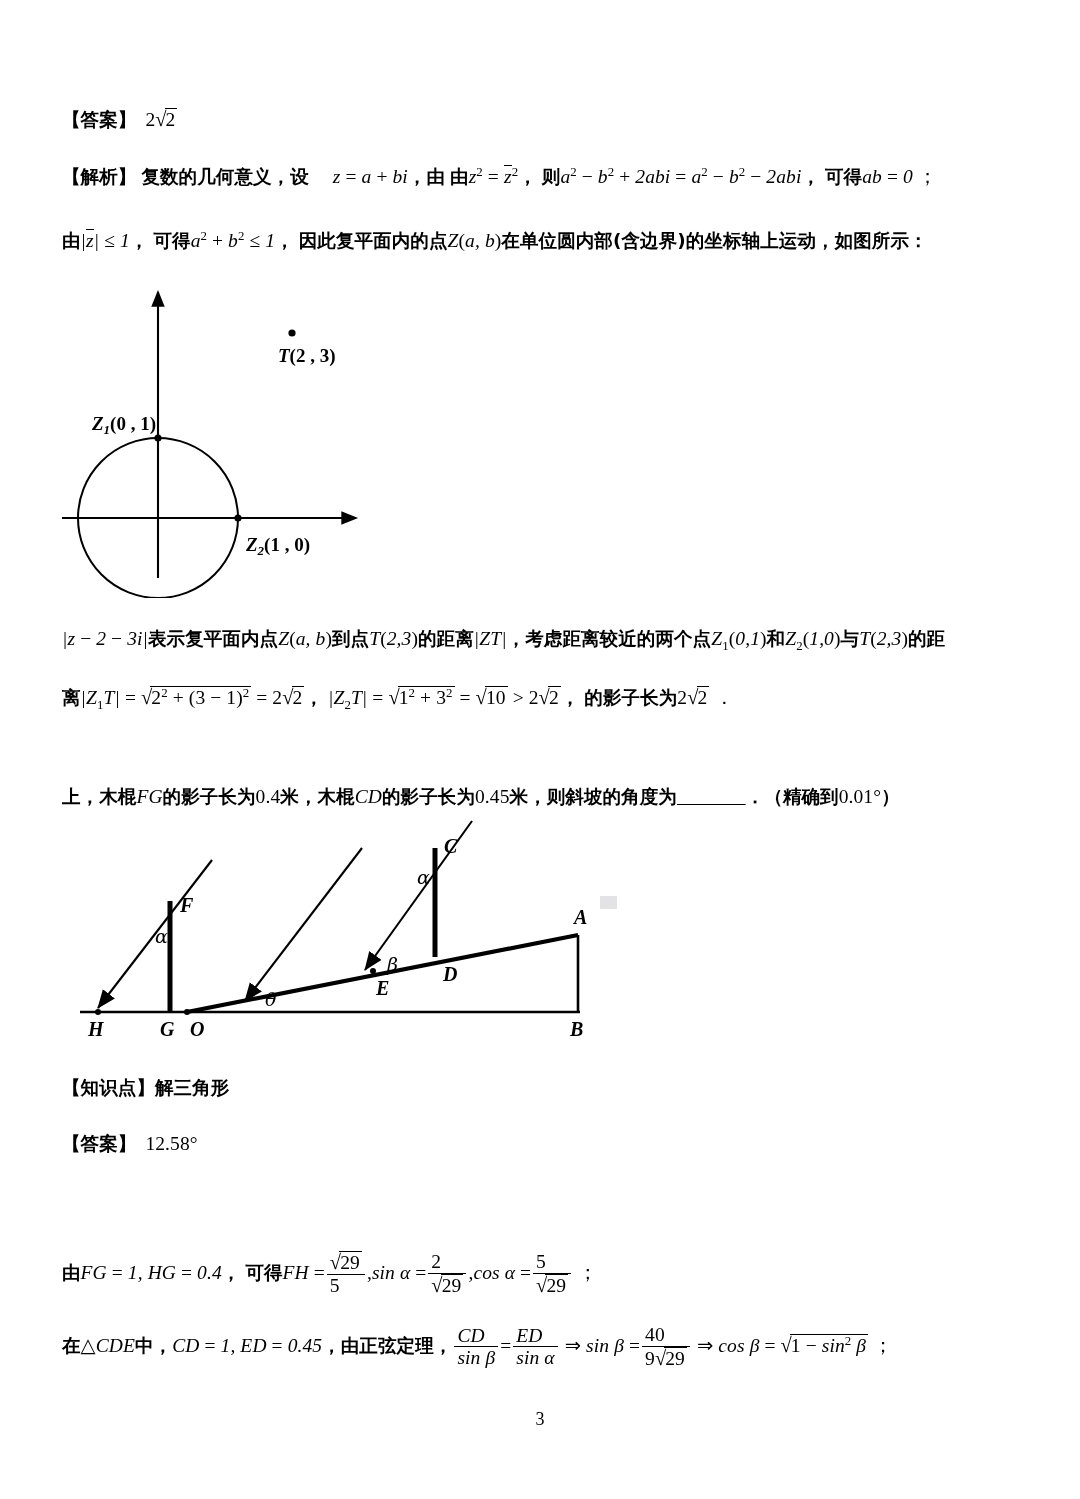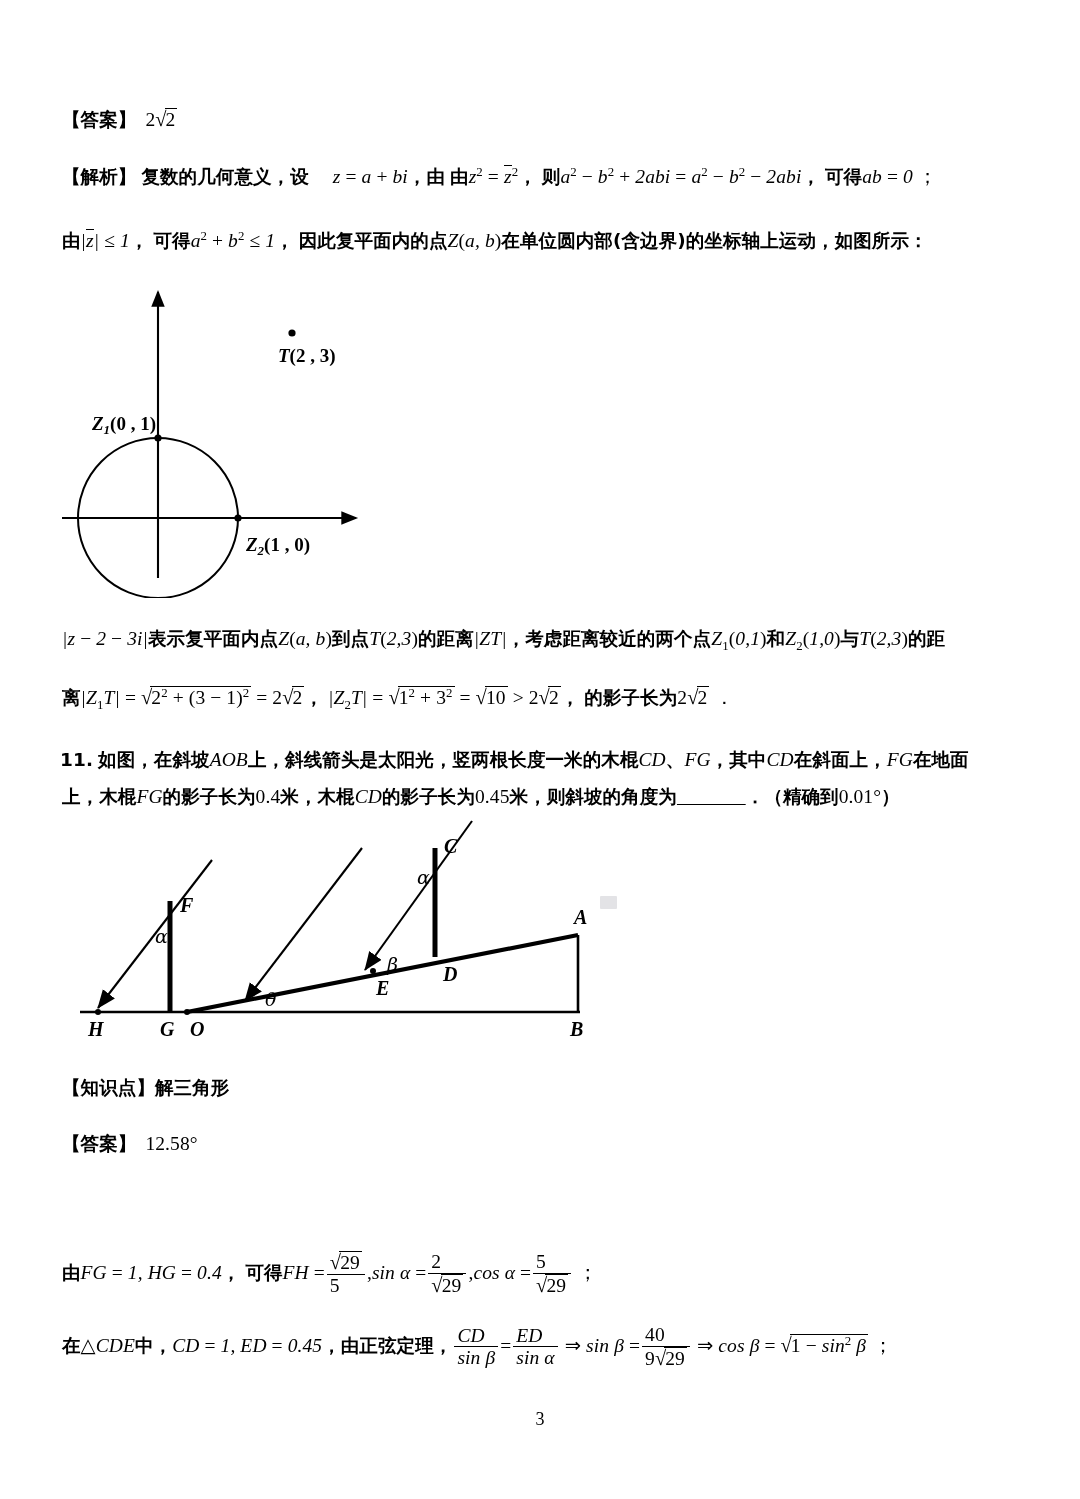--- a/index.html
+++ b/index.html
@@ -178,24 +178,20 @@
   <div class="row line" style="top:624px;">
     <span class="mi abs">|z <span class="mo">−</span> 2 <span class="mo">−</span> 3i|</span><span class="cn-reg">表示复平面内点</span><span class="mi">Z<span class="mn">(</span>a, b<span class="mn">)</span></span><span class="cn-reg">到点</span><span class="mi">T<span class="mn">(</span>2,3<span class="mn">)</span></span><span class="cn-reg">的距离</span><span class="mi abs">|ZT|</span><span class="cn-reg">，考虑距离较近的两个点</span><span class="mi">Z<sub class="sb">1</sub><span class="mn">(</span>0,1<span class="mn">)</span></span><span class="cn-reg">和</span><span class="mi">Z<sub class="sb">2</sub><span class="mn">(</span>1,0<span class="mn">)</span></span><span class="cn-reg">与</span><span class="mi">T<span class="mn">(</span>2,3<span class="mn">)</span></span><span class="cn-reg">的距</span>
   </div>
 
   <div class="row line" style="top:682px;">
     <span class="cn-reg">离</span><span class="mi abs">|Z<sub class="sb">1</sub>T|</span><span class="mn"> = </span><span class="rad"><span class="sq">√</span><span class="rbody"><span class="mn">2<sup class="exn">2</sup> + (3 − 1)<sup class="exn">2</sup></span></span></span><span class="mn"> = 2<span class="rad"><span class="sq">√</span><span class="rbody">2</span></span></span><span class="cn-reg">，</span>
     <span class="mi abs">|Z<sub class="sb">2</sub>T|</span><span class="mn"> = </span><span class="rad"><span class="sq">√</span><span class="rbody"><span class="mn">1<sup class="exn">2</sup> + 3<sup class="exn">2</sup></span></span></span><span class="mn"> = <span class="rad"><span class="sq">√</span><span class="rbody">10</span></span> &gt; 2<span class="rad"><span class="sq">√</span><span class="rbody">2</span></span></span><span class="cn-reg">，</span>
     <span class="cn-reg">的影子长为</span><span class="mn">2<span class="rad"><span class="sq">√</span><span class="rbody">2</span></span></span><span class="mn"> ．</span>
   </div>
 
-  <div class="row line" style="top:745px; left:60px;">
-    <span class="cn-reg">11.</span>
-    <span class="cn-reg">如图，在斜坡</span><span class="mi">AOB</span><span class="cn-reg">上，斜线箭头是太阳光，竖两根长度一米的木棍</span><span class="mi">CD</span><span class="cn-reg">、</span><span class="mi">FG</span><span class="cn-reg">，其中</span><span class="mi">CD</span><span class="cn-reg">在斜面上，</span><span class="mi">FG</span><span class="cn-reg">在地面</span>
-  </div>
 
   <div class="row line" style="top:782px;">
     <span class="cn-reg">上，木棍</span><span class="mi">FG</span><span class="cn-reg">的影子长为</span><span class="mn">0.4</span><span class="cn-reg">米，木棍</span><span class="mi">CD</span><span class="cn-reg">的影子长为</span><span class="mn">0.45</span><span class="cn-reg">米，则斜坡的角度为</span><span class="mn" style="text-decoration:underline; letter-spacing:2px;">&nbsp;&nbsp;&nbsp;&nbsp;&nbsp;&nbsp;&nbsp;&nbsp;&nbsp;&nbsp;</span><span class="cn-reg">．（精确到</span><span class="mn">0.01°</span><span class="cn-reg">）</span>
   </div>
 
   <div class="figwrap" style="left:60px; top:818px;">
     <svg width="580" height="250" viewBox="0 0 580 250">
       <defs>
         <marker id="rayArrow" markerWidth="11" markerHeight="11" refX="8.5" refY="3.6" orient="auto">
           <path d="M0,0 L9,3.6 L0,7.2 z" fill="#000"></path>

